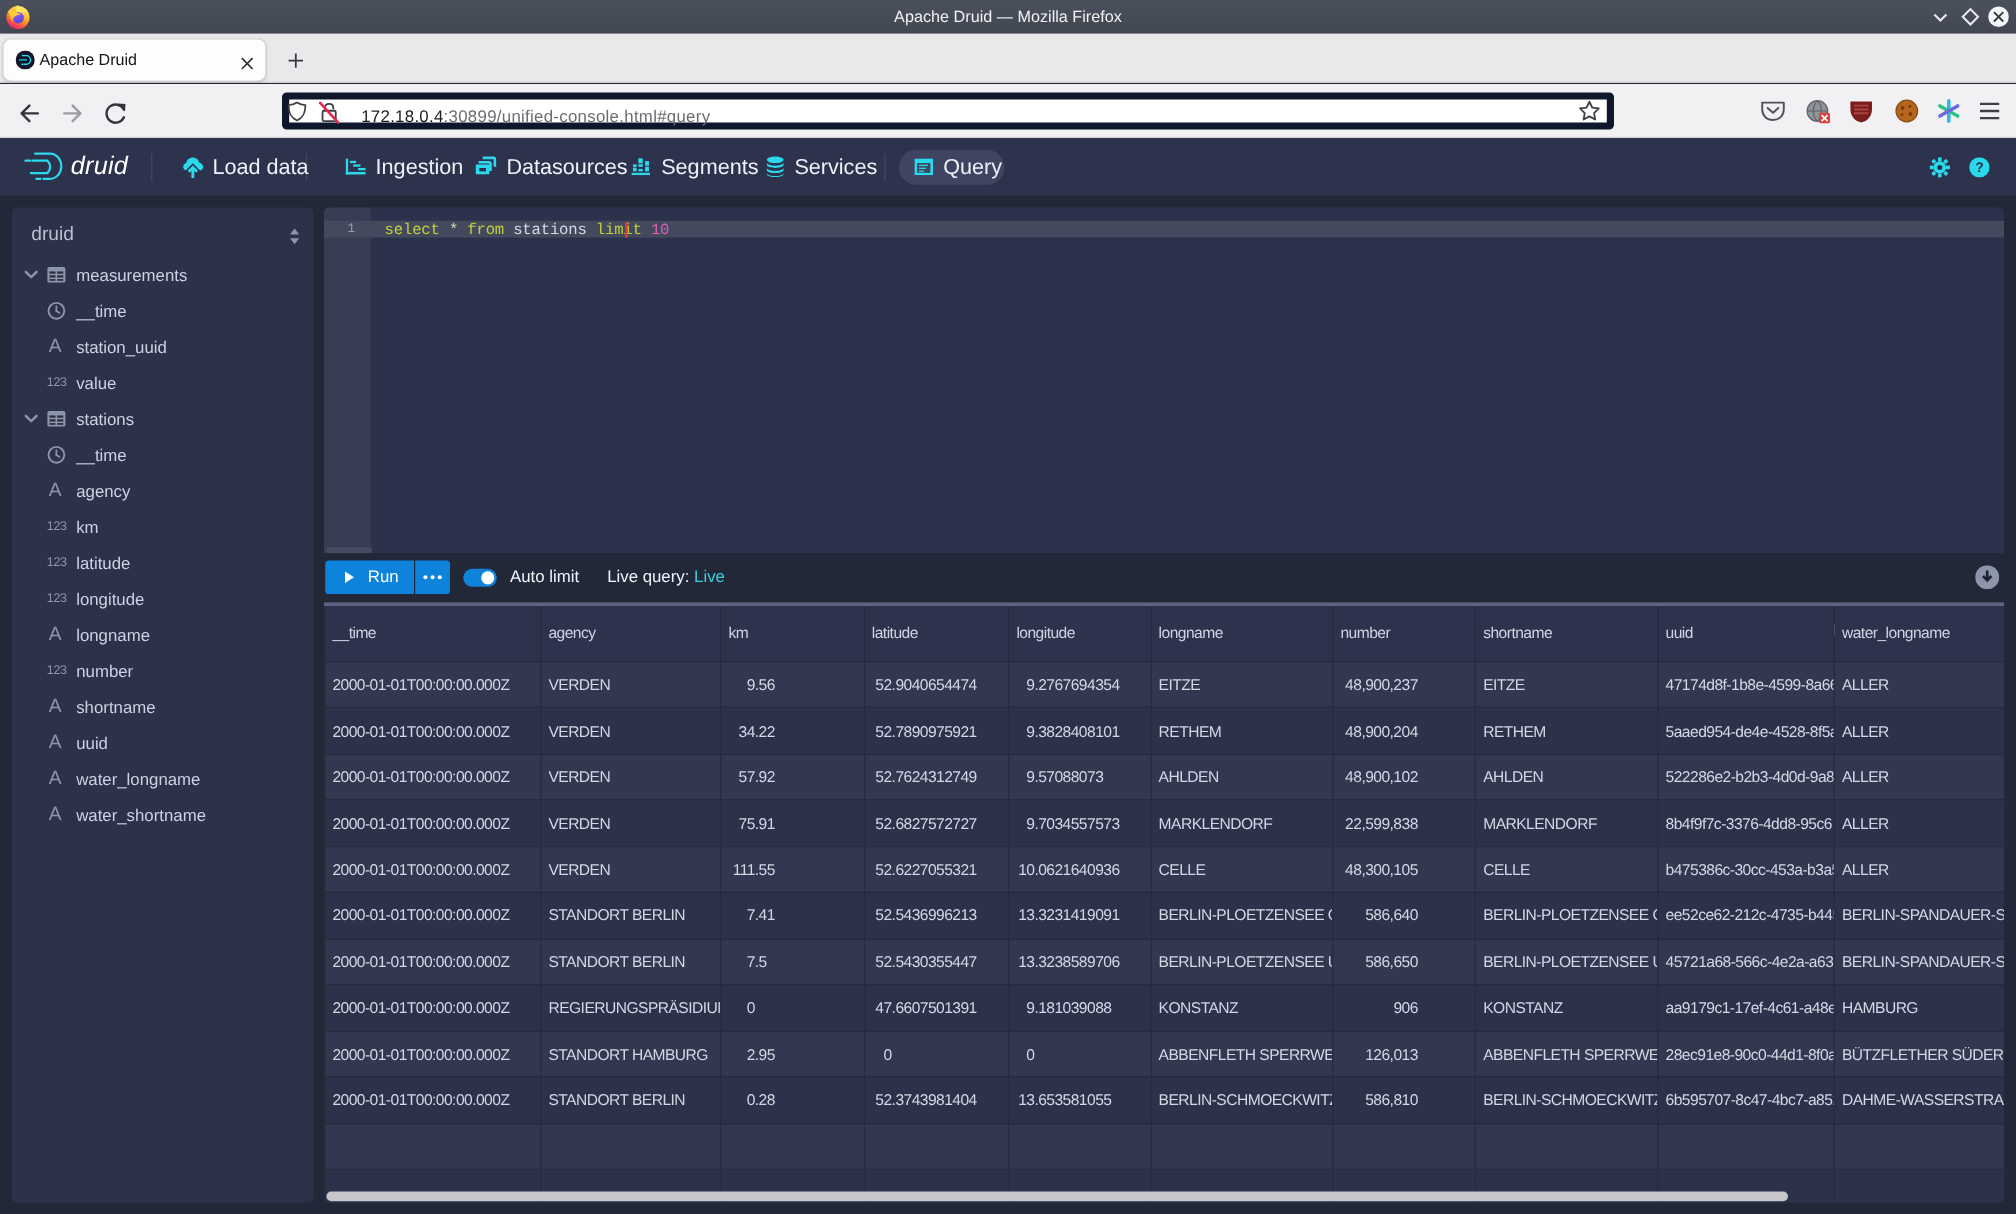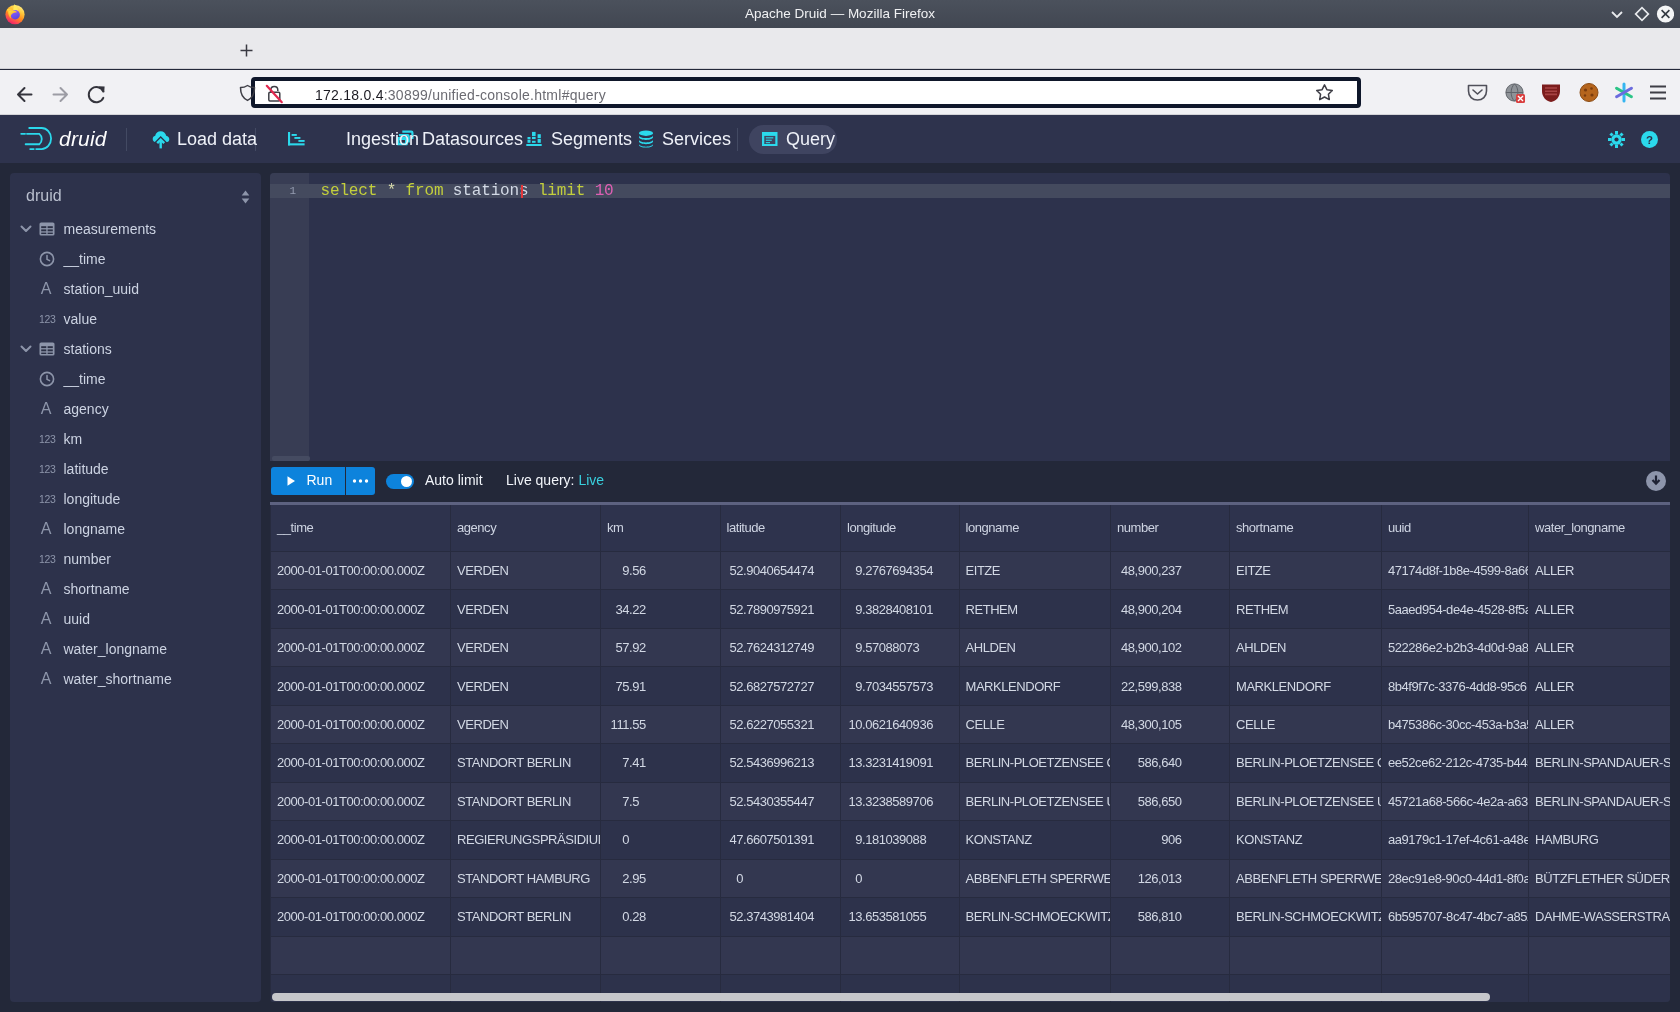--- a/index.html
+++ b/index.html
@@ -13,22 +13,22 @@
   text-align:center; color:#f0f1f3; font-size:13.5px; }
 
 
 #tabbar { position:absolute; left:0; top:28px; width:1680px; height:41px; background:#e9e9ec; border-bottom:1px solid #d0d0d5;}
 #tab { position:absolute; left:2px; top:4px; width:220px; height:36px; background:#fdfdfe;
   border:1px solid #d5d5da; border-radius:7px; box-shadow:0 1px 2px rgba(0,0,0,.12); }
 #tabtitle { position:absolute; left:30px; top:0; height:34px; line-height:34px; color:#16151a; font-size:13.4px; }
 
 
 #urlrow { position:absolute; left:0; top:70px; width:1680px; height:45px; background:#f1f1f4; border-bottom:1px solid #d4d4d8;}
-#urlbox { position:absolute; left:251px; top:7px; width:1110px; height:31px; background:#ffffff;
-  border:4px solid #0f172a; border-radius:4px; }
+#urlbox { position:absolute; left:235px; top:7px; width:1110px; height:31px; background:#ffffff;
+  border:6px solid #0f172a; border-radius:4px; }
 #urltext { position:absolute; left:60px; top:0; height:29px; line-height:29px; font-size:14px; letter-spacing:0.25px; color:#6b6b72; white-space:pre;}
 #urltext b { color:#1c1b22; font-weight:normal; }
 
 
 #appheader { position:absolute; left:0; top:115px; width:1680px; height:48px; background:#2e334d; }
 .sep { position:absolute; top:13px; width:1px; height:23px; background:#434a63; }
 .navitem { position:absolute; top:0; height:48px; color:#eef1f8; font-size:18px; }
 .navlabel { position:absolute; top:0; height:48px; line-height:48px; white-space:nowrap; }
 #querypill { position:absolute; left:749px; top:10px; width:88px; height:29px; background:#3f4460; border-radius:14.5px; }
 #druidword { position:absolute; left:59px; top:9px; width:120px; height:30px; color:#fff;
@@ -41,21 +41,21 @@
 .sbrow .lbl { position:absolute; left:53.5px; top:0; }
 .sbicon { position:absolute; left:29px; top:7px; width:16px; height:16px; }
 .num123 { position:absolute; left:29px; top:0; width:18px; height:30px; line-height:30px; font-size:10.5px; color:#8d95aa; letter-spacing:-0.3px;}
 .chev { position:absolute; left:10px; top:11px; }
 
 #main { position:absolute; left:270px; top:173px; width:1400px; height:829px; background:#2d324c; border-radius:4px; overflow:hidden; }
 #gutter { position:absolute; left:0; top:0; width:39px; height:288px; background:#383d54; }
 #lnum { position:absolute; left:0; top:11.5px; width:26px; height:13px; line-height:13px; text-align:right; color:#959cb1; font-family:"Liberation Mono",monospace; font-size:11px; }
 #activeline { position:absolute; left:0; top:11.2px; width:1400px; height:13.8px; background:#444a5e; }
 #codeline { position:absolute; left:50.5px; top:11.5px; height:13px; line-height:13.5px; font-family:"Liberation Mono",monospace;
-  font-size:16px; letter-spacing:-0.15px; white-space:pre; color:#d2d9e5; }
+  font-size:13px; letter-spacing:-0.15px; white-space:pre; color:#d2d9e5; }
 .kw { color:#c3cf3c; } .star { color:#d6d9ab; } .lit { color:#de60b4; }
 #cursor { position:absolute; left:250.5px; top:11.5px; width:2px; height:13px; background:#e5383b; }
 #edscroll { position:absolute; left:2px; top:283px; width:38px; height:5px; background:#454b61; border-radius:2px;}
 
 #runbar { position:absolute; left:0; top:288px; width:1400px; height:40.5px; background:#232839; }
 #divider { position:absolute; left:0; top:328.5px; width:1400px; height:3.5px; background:#5d6280; }
 
 #runbtn { position:absolute; left:0.5px; top:6px; width:74.6px; height:27.5px; background:#0d83dc; border-radius:3px 0 0 3px;
   color:#fff; font-size:14px; }
 #runbtn span { position:absolute; left:36px; top:0; line-height:27.5px; }
@@ -113,20 +113,35 @@
 </svg>
       <svg style="position:absolute;left:1608px;top:5px" width="66" height="18" viewBox="0 0 66 18">
 <path d="M4 7 L9 12 L14 7" stroke="#e8eaed" stroke-width="1.8" fill="none"></path>
 <rect x="29.5" y="4.5" width="9" height="9" transform="rotate(45 34 9)" stroke="#e8eaed" stroke-width="1.7" fill="none"></rect>
 <circle cx="57.5" cy="9" r="8.6" fill="#f4f5f6"></circle>
 <path d="M53.6 5.1 L61.4 12.9 M61.4 5.1 L53.6 12.9" stroke="#333a42" stroke-width="1.6"></path>
 </svg>
 <div id="wtitle">Apache Druid — Mozilla Firefox</div>
   </div>
   <div id="tabbar">
+    <div id="tab">
+      <svg style="position:absolute;left:10px;top:9px" width="16" height="16" viewBox="0 0 16 16">
+<circle cx="8" cy="8" r="8" fill="#10172a"></circle>
+<g stroke="#2bd9ec" stroke-width="1.15" fill="none" stroke-linecap="round">
+<path d="M5.6 4.4 L9.0 4.4 A 3.4 3.55 0 0 1 9.0 11.5 L7.2 11.5"></path>
+<path d="M4.7 7.9 L8.8 7.9 A 0.2 0.2 0 0 1 8.8 8.1"></path>
+<path d="M3.3 7.9 L3.8 7.9"></path>
+<path d="M5.3 11.5 L6.2 11.5"></path>
+</g>
+</svg>
+<div id="tabtitle">Apache Druid</div>
+      <svg style="position:absolute;left:197px;top:14px" width="12" height="12" viewBox="0 0 12 12">
+          <path d="M1.5 1.5 L10.5 10.5 M10.5 1.5 L1.5 10.5" stroke="#2e2e36" stroke-width="1.4"></path>
+        </svg>
+    </div>
     <svg style="position:absolute;left:240px;top:15.5px" width="13" height="13" viewBox="0 0 13 13">
         <path d="M6.5 0.5 L6.5 12.5 M0.5 6.5 L12.5 6.5" stroke="#3a3a42" stroke-width="1.5"></path>
       </svg>
   </div>
   <div id="urlrow">
     <svg style="position:absolute;left:0;top:0" width="120" height="45" viewBox="0 0 120 45">
 <path d="M31.5 24.5 L18 24.5 M24.5 18 L18 24.5 L24.5 31" stroke="#34343c" stroke-width="2" fill="none" stroke-linecap="round" stroke-linejoin="round"></path>
 <path d="M53.5 24.5 L67 24.5 M60.5 18 L67 24.5 L60.5 31" stroke="#9c9ca4" stroke-width="2" fill="none" stroke-linecap="round" stroke-linejoin="round"></path>
 <path d="M103.3 21.5 A 7.6 7.6 0 1 0 103.3 27.8" stroke="#34343c" stroke-width="2" fill="none" stroke-linecap="round"></path>
 <path d="M98.8 16.2 L104.6 16.6 L104.2 22.6 Z" fill="#34343c"></path>
@@ -229,21 +244,21 @@
 <circle cx="8.5" cy="8.5" r="2.1" fill="#2c3148"></circle>
 </svg>
       <svg style="position:absolute;left:1641px;top:15.5px" width="17" height="17" viewBox="0 0 17 17">
 <circle cx="8.5" cy="8.5" r="8.5" fill="#2bd9ec"></circle>
 <text x="8.5" y="12.6" text-anchor="middle" font-family="Liberation Sans" font-size="11.5" font-weight="bold" fill="#2c3148">?</text>
 </svg>
     <div class="sep" style="left:126px;"></div>
     <div class="sep" style="left:255px;"></div>
     <div class="sep" style="left:737px;"></div>
     <div class="navitem navlabel" style="left:177px;">Load data</div>
-    <div class="navitem navlabel" style="left:313px;margin-left:33px;">Ingestion</div>
+    <div class="navitem navlabel" style="left:313px;">Ingestion</div>
     <div class="navitem navlabel" style="left:422px;">Datasources</div>
     <div class="navitem navlabel" style="left:551px;">Segments</div>
     <div class="navitem navlabel" style="left:662px;">Services</div>
     <div id="querypill"></div>
       <svg style="position:absolute;left:762px;top:16.9px" width="15.5" height="14" viewBox="0 0 15.5 14">
 <rect x="0" y="0" width="15.5" height="14" fill="#2bd9ec"></rect>
 <rect x="2.3" y="3.9" width="11" height="8.1" fill="#3f4460"></rect>
 <rect x="3.8" y="5.3" width="7.5" height="1.1" fill="#2bd9ec"></rect>
 <rect x="3.8" y="7.7" width="6" height="1.1" fill="#2bd9ec"></rect>
 <rect x="3.8" y="10.1" width="4.2" height="1.1" fill="#2bd9ec"></rect>

